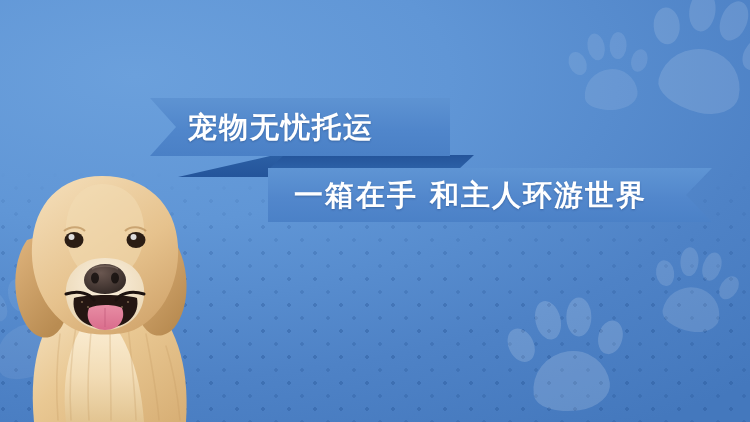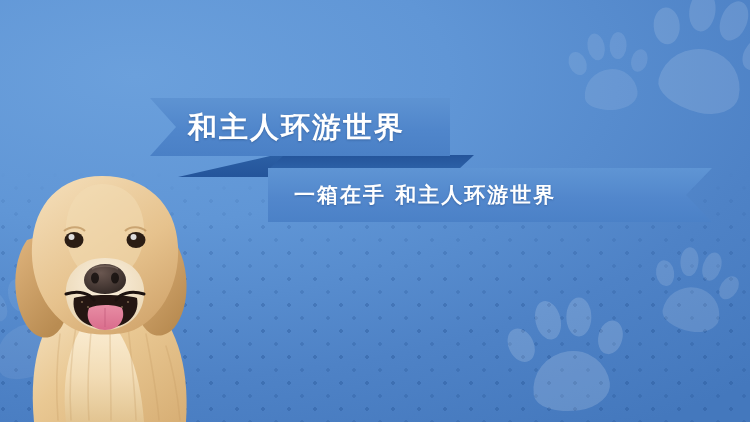--- a/index.html
+++ b/index.html
@@ -72,21 +72,21 @@
     clip-path:polygon(92px 0, 272px 0, 272px 21px, 0 21px);
   }
 
   
   #banner-two{
     left:268px;top:168px;width:444px;height:54px;
     background:linear-gradient(180deg,#5f95d4 0%,#5287cc 55%,#4b81c7 100%);
     clip-path:polygon(0 0, 444px 0, 418px 27px, 444px 54px, 0 54px);
   }
   #banner-two .label{
-    margin-left:26px;font-size:21px;line-height:54px;
+    margin-left:26px;font-size:29px;line-height:54px;
   }
   
   #fold-two{
     position:absolute;left:268px;top:155px;width:206px;height:15px;
     background:linear-gradient(180deg,#24549a 0%,#2d62a8 100%);
     clip-path:polygon(16px 0, 206px 0, 190px 15px, 0 15px);
   }
 
   
   #dog{position:absolute;left:-6px;bottom:0;width:230px;height:300px;}
@@ -131,21 +131,21 @@
     <span class="toe t2"></span>
       <span class="toe t3"></span>
       <span class="toe t4"></span>
       <span class="pad"></span>
   </div>
 
   <div id="fold-one"></div>
   <div id="fold-two"></div>
 
   <div class="banner" id="banner-one">
-    <span class="label">和主人环游世界</span>
+    <span class="label">宠物无忧托运</span>
   </div>
 
   <div class="banner" id="banner-two">
     <span class="label">一箱在手 和主人环游世界</span>
   </div>
 
   <div id="dog">
     <svg viewBox="0 0 230 300" xmlns="http://www.w3.org/2000/svg">
       <defs>
         <linearGradient id="furBody" x1="0" y1="0" x2="1" y2="1">

